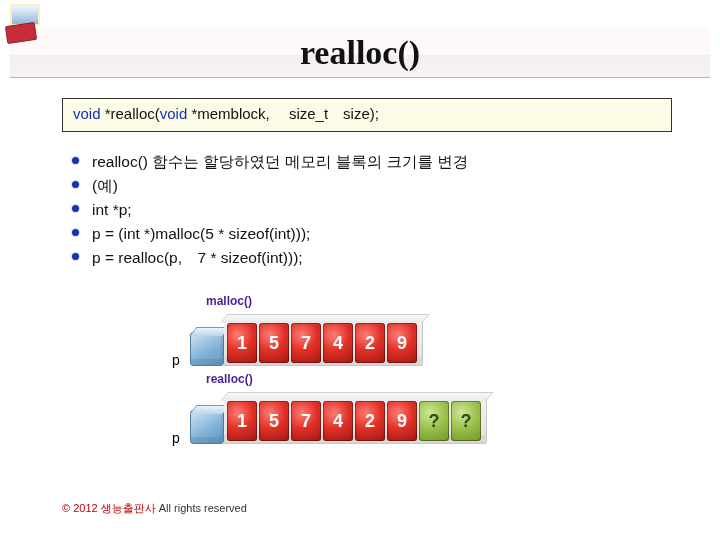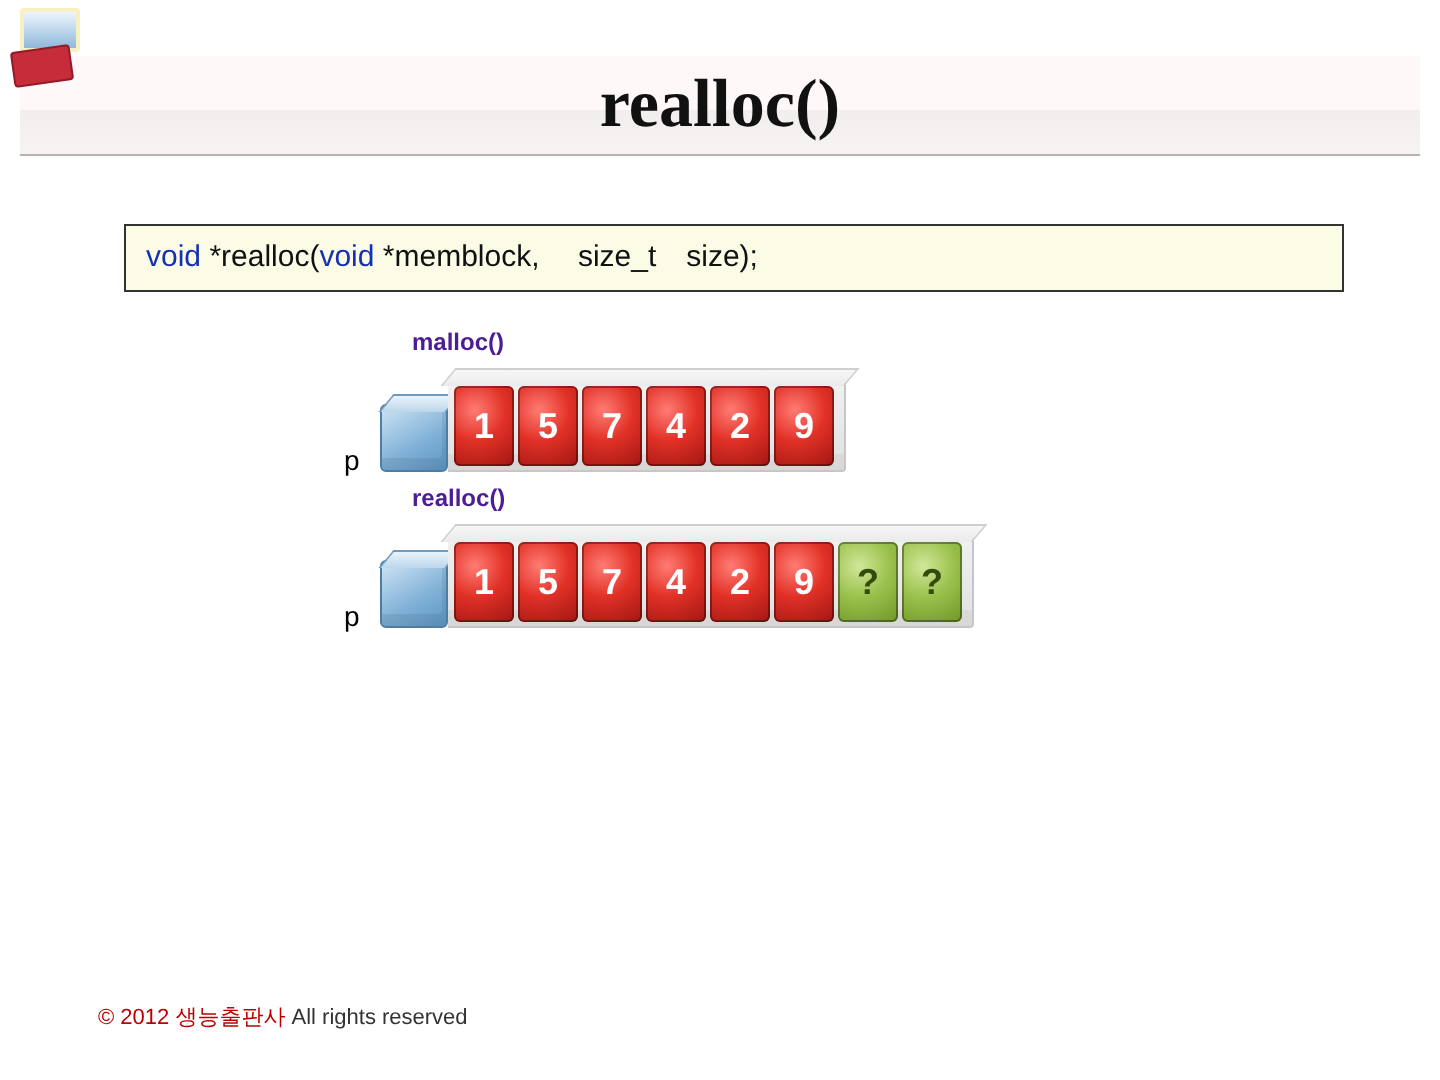--- a/index.html
+++ b/index.html
@@ -69,21 +69,20 @@
   }
   
   .sig-box {
     border: 1px solid #333;
     background: #fcfbe6;
     padding: 6px 10px 7px 10px;
     font-size: 15px;
     font-family: "Segoe UI", Arial, sans-serif;
     color:#111;
     margin-bottom: 18px;
-    margin-top: 14px;
   }
   .sig-box .kw { color: #1432b2; }
   
   ul.bullets {
     list-style: none;
     padding-left: 4px;
     margin-bottom: 24px;
   }
   ul.bullets li {
     position: relative;
@@ -192,21 +191,21 @@
   .cell.red {
     background: radial-gradient(circle at 35% 30%, #ff7c74 0%, #e13127 45%, #a11612 100%);
   }
   .cell.green {
     background: radial-gradient(circle at 35% 30%, #cfe79a 0%, #9cc24d 45%, #6f9628 100%);
     color:#344b0d;
   }
   
   .footer {
     position:absolute;
-    left: 49px;
+    left: 62px;
     bottom: 24px;
     font-size: 11px;
     color:#333;
   }
   .footer .copy { color:#b00; font-family: Arial, sans-serif; }
 </style>
 </head>
 <body>
 
 <div class="corner-icon">
@@ -218,20 +217,27 @@
 <div class="title-bar">
   <h1>realloc()</h1>
 </div>
 
 <div class="page">
 
   <div class="sig-box">
     <span class="kw">void</span><span> *realloc(</span><span class="kw">void</span><span> *memblock,　 size_t　size);</span>
   </div>
 
+  <ul class="bullets">
+    <li>realloc() 함수는 할당하였던 메모리 블록의 크기를 변경</li>
+    <li>(예)</li>
+    <li>int *p;</li>
+    <li>p = (int *)malloc(5 * sizeof(int)));</li>
+    <li>p = realloc(p,　7 * sizeof(int)));</li>
+  </ul>
 
   <div class="diagram">
 
     <div class="diag-label">malloc()</div>
     <div class="blockrow">
       <span class="plabel">p</span>
       <div class="startcube"></div>
       <div class="track" id="row1">
           <div class="cell red">1</div>
           <div class="cell red">5</div>

